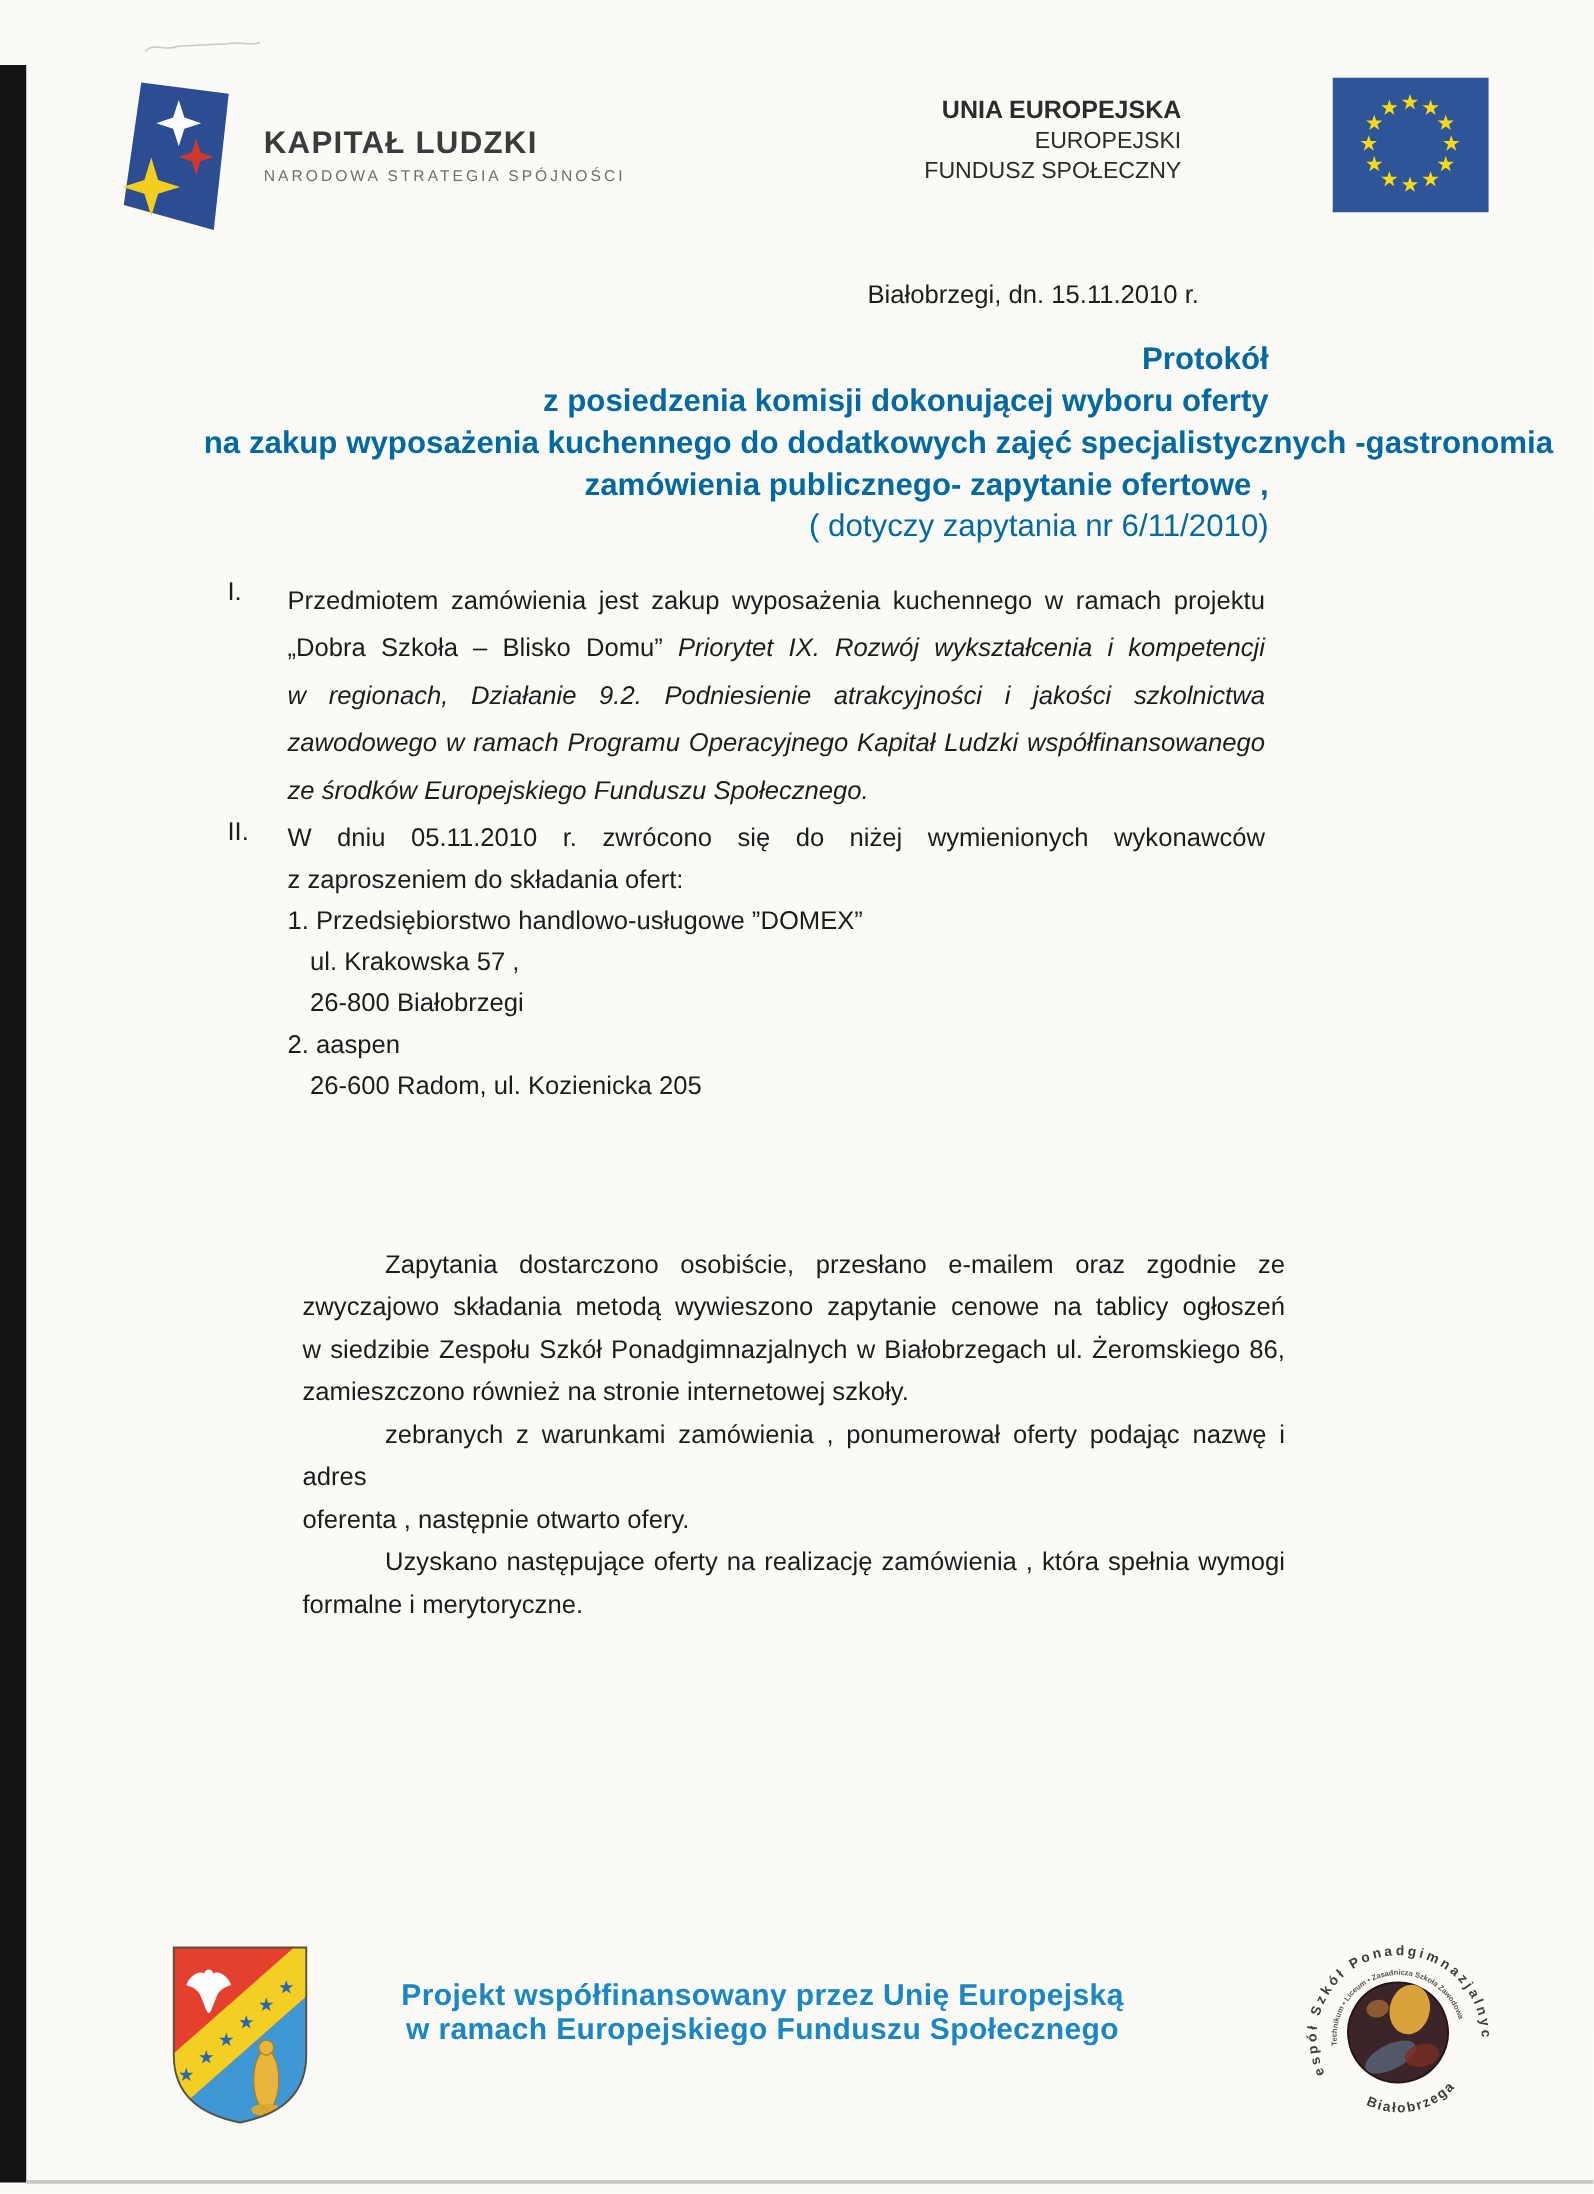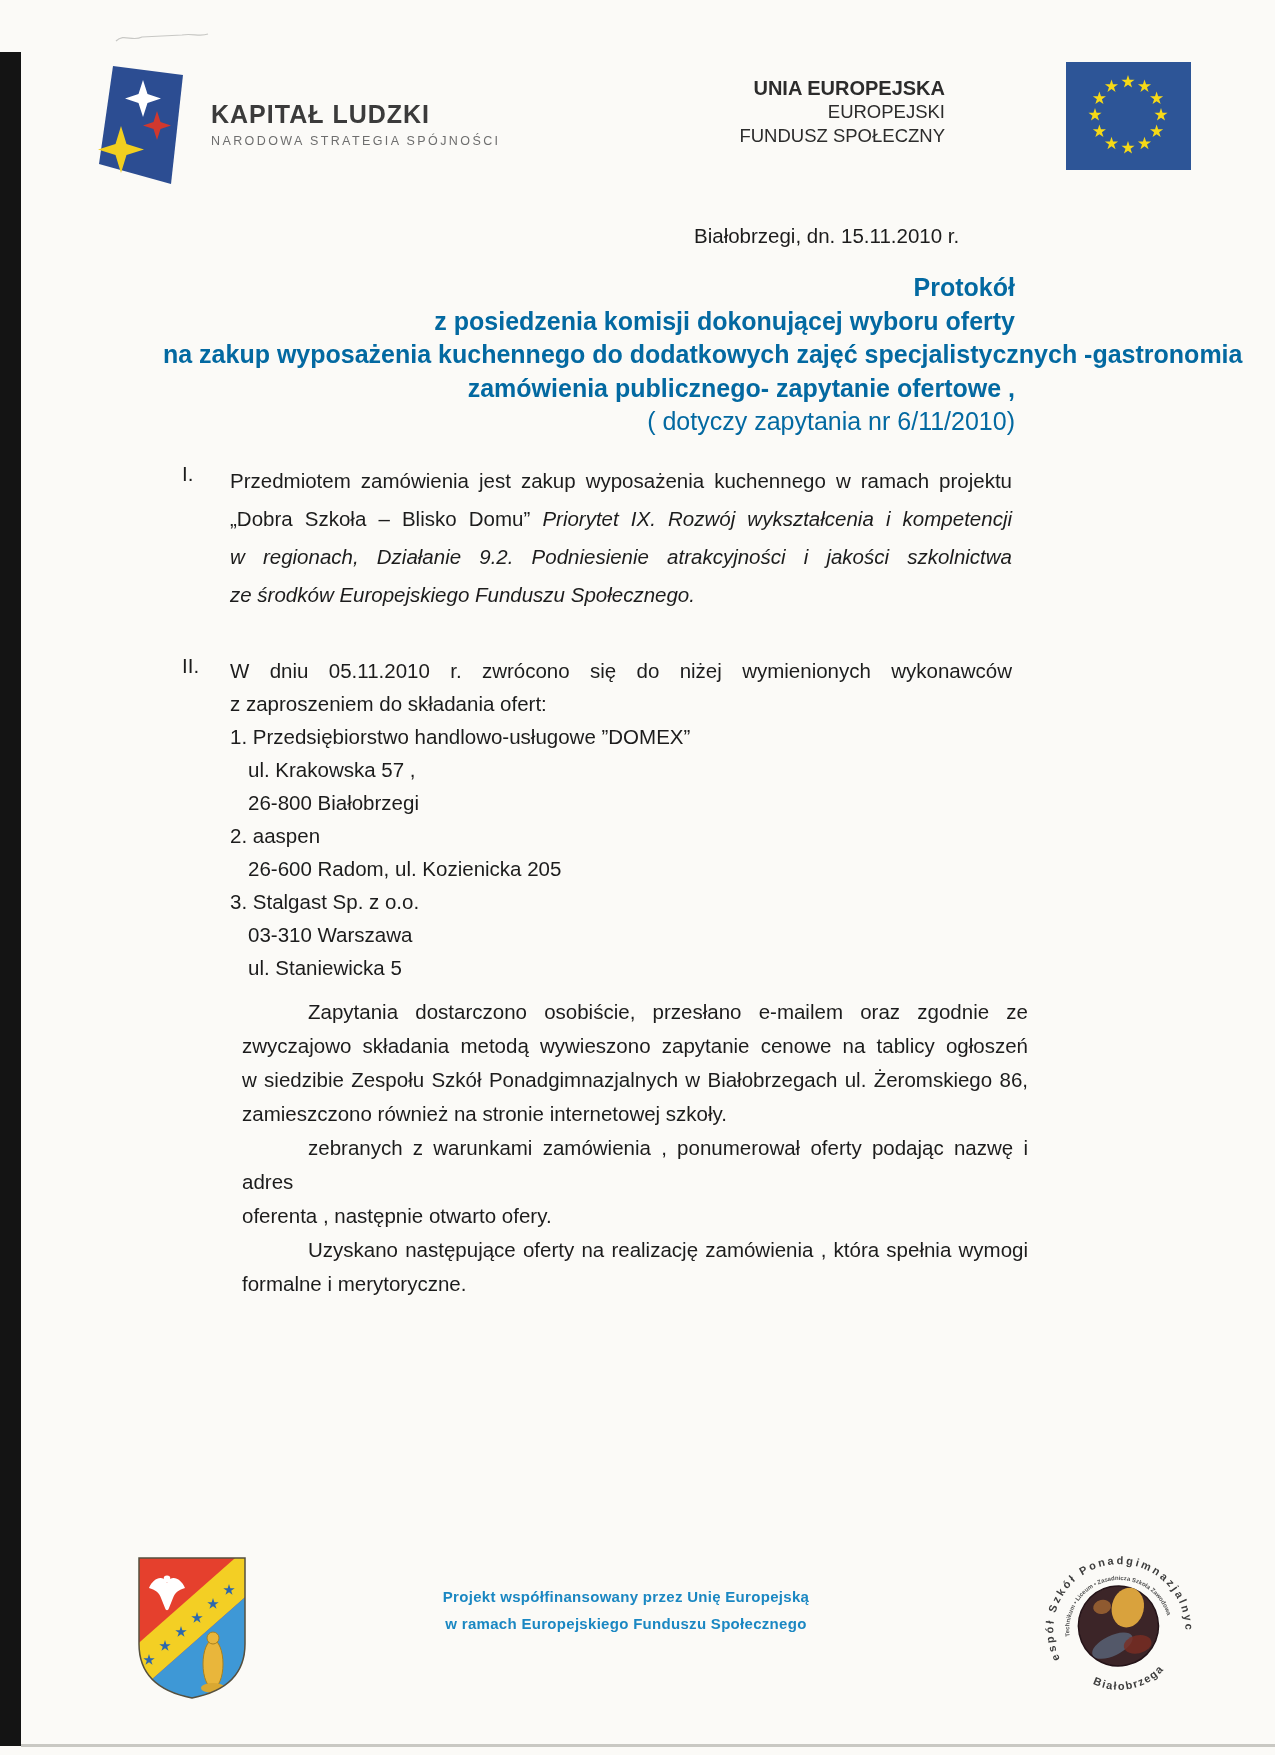--- a/index.html
+++ b/index.html
@@ -42,22 +42,22 @@
   .sec2 .sec-body div{line-height:33px;}
   .addr{padding-left:18px;}
 
   .paragraphs{position:absolute;left:242px;top:995px;width:786px;font-size:20.5px;}
   .para{margin:0;}
   .para .tline{line-height:34px;}
   .para .tline:first-child{text-indent:66px;}
 
   
   .coat{position:absolute;left:133px;top:1552px;}
-  .funding{position:absolute;left:316px;top:1583px;width:620px;text-align:center;
-    font-weight:bold;font-size:15px;line-height:27px;color:#1a87c2;letter-spacing:0.3px;}
+  .funding{position:absolute;left:300px;top:1583px;width:620px;text-align:center;
+    font-weight:bold;font-size:24px;line-height:27px;color:#1a87c2;letter-spacing:0.3px;}
   .seal{position:absolute;left:1036px;top:1538px;transform:rotate(-12deg);}
   .seal-ring{font-weight:bold;fill:#3d3d3d;}
 </style>
 </head>
 <body>
 
 <div class="page">
 
   <div class="scan-strip"></div>
 
@@ -114,44 +114,40 @@
     <div class="t4">zamówienia publicznego- zapytanie ofertowe ,</div>
     <div class="t5">( dotyczy zapytania nr 6/11/2010)</div>
   </div>
 
   <section class="sec sec1">
     <span class="roman">I.</span>
     <div class="sec-body">
         <div class="tline fill"><span>Przedmiotem zamówienia jest zakup wyposażenia kuchennego w ramach projektu</span></div>
         <div class="tline fill"><span>„Dobra Szkoła – Blisko Domu” </span><span class="it">Priorytet IX. Rozwój wykształcenia i kompetencji</span></div>
         <div class="tline fill"><span class="it">w regionach, Działanie 9.2. Podniesienie atrakcyjności i jakości szkolnictwa</span></div>
+        <div class="tline fill"><span class="it">zawodowego w ramach Programu Operacyjnego Kapitał Ludzki współfinansowanego</span></div>
         <div class="tline"><span class="it">ze środków Europejskiego Funduszu Społecznego.</span></div>
       </div>
   </section>
 
   <section class="sec sec2">
     <span class="roman">II.</span>
     <div class="sec-body">
       <div class="intro">
           <div class="tline fill"><span>W dniu 05.11.2010 r. zwrócono się do niżej wymienionych wykonawców</span></div>
           <div class="tline"><span>z zaproszeniem do składania ofert:</span></div>
         </div>
       <div class="vendor">
         <div>1. Przedsiębiorstwo handlowo-usługowe ”DOMEX”</div>
         <div class="addr">ul. Krakowska 57 ,</div>
         <div class="addr">26-800 Białobrzegi</div>
       </div>
       <div class="vendor">
         <div>2. aaspen</div>
         <div class="addr">26-600 Radom, ul. Kozienicka 205</div>
-      </div>
-      <div class="vendor">
-        <div>3. Stalgast Sp. z o.o.</div>
-        <div class="addr">03-310 Warszawa</div>
-        <div class="addr">ul. Staniewicka 5</div>
       </div>
     </div>
   </section>
 
   <div class="paragraphs">
     <div class="para">
         <div class="tline fill"><span>Zapytania dostarczono osobiście, przesłano e-mailem oraz zgodnie ze</span></div>
         <div class="tline fill"><span>zwyczajowo składania metodą wywieszono zapytanie cenowe na tablicy ogłoszeń</span></div>
         <div class="tline fill"><span>w siedzibie Zespołu Szkół Ponadgimnazjalnych w Białobrzegach ul. Żeromskiego 86,</span></div>
         <div class="tline"><span>zamieszczono również na stronie internetowej szkoły.</span></div>

